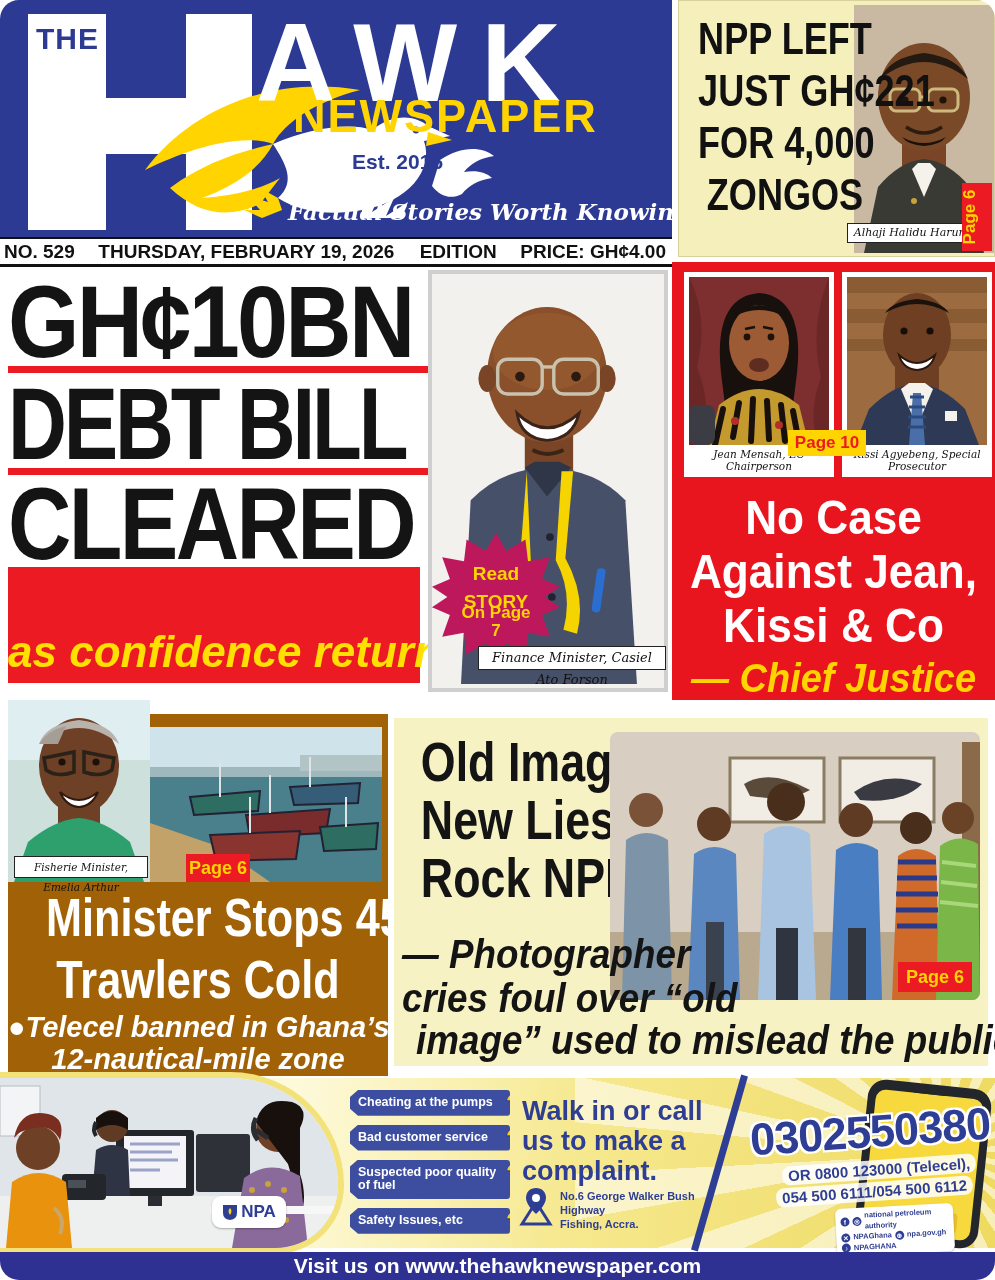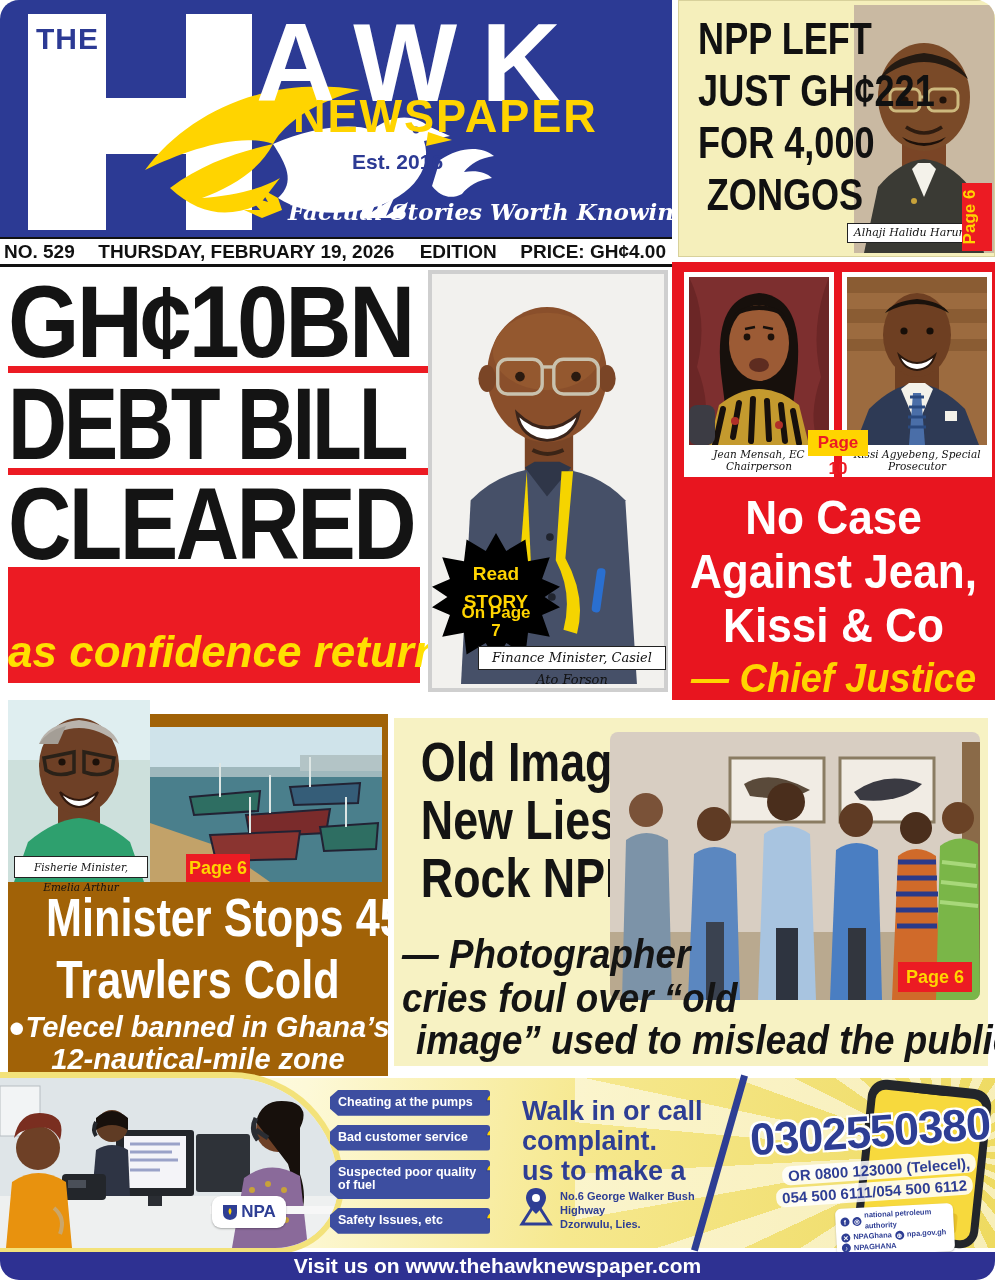--- a/index.html
+++ b/index.html
@@ -32,21 +32,21 @@
   .mhl1 { left:8px; top:276px; font-size:102px; letter-spacing:-3px; transform:scaleX(0.90); transform-origin:left top; }
   .mhl2 { left:8px; top:378px; font-size:102px; letter-spacing:-4px; transform:scaleX(0.80); transform-origin:left top; }
   .mhl3 { left:8px; top:478px; font-size:102px; letter-spacing:-3px; transform:scaleX(0.86); transform-origin:left top; }
   .redbar1 { left:8px; top:366px; width:420px; height:7px; background:#ec1b23; }
   .redbar2 { left:8px; top:468px; width:420px; height:7px; background:#ec1b23; }
   .invest-box { left:8px; top:567px; width:412px; height:116px; background:#ec1b23; color:#ffe000; text-align:center; font-style:italic; font-weight:800; }
   .invest-l1 { position:absolute; left:0; right:0; top:8px; font-size:44px; }
   .invest-dot { display:inline-block; width:30px; height:26px; background:#ffe000; border-radius:50%; margin-right:14px; vertical-align:middle; }
   .invest-l2 { position:absolute; left:0; right:0; top:60px; font-size:44px; }
   .photo-main { left:428px; top:270px; width:240px; height:422px; border:4px solid #cfcfcf; background:#f2f1ee; }
-  .starburst { left:432px; top:533px; width:128px; height:128px; background:#000000;
+  .starburst { left:432px; top:533px; width:128px; height:128px; background:#be185d;
     clip-path:polygon(50% 0%,58% 14%,73% 5%,75% 22%,92% 19%,86% 36%,100% 42%,88% 50%,100% 58%,86% 64%,92% 81%,75% 78%,73% 95%,58% 86%,50% 100%,42% 86%,27% 95%,25% 78%,8% 81%,14% 64%,0% 58%,12% 50%,0% 42%,14% 36%,8% 19%,25% 22%,27% 5%,42% 14%);
     color:#ffd400; font-weight:800; text-align:center;padding-left:24px; }
   .sb1 { position:absolute; left:0; right:0; top:30px; font-size:19px; }
   .sb2 { position:absolute; left:0; right:0; top:58px; font-size:19px; }
   .sb3 { position:absolute; left:0; right:0; top:70px; font-size:17px; }
   .sb4 { position:absolute; left:0; right:0; top:88px; font-size:17px; }
   .cap { background:#ffffff; color:#111; font-family:"DejaVu Serif", serif; font-style:italic; text-align:center; border:1px solid #222; }
   .cap-main { left:478px; top:646px; width:188px; height:24px; font-size:13px; line-height:22px; }
 
   
@@ -60,21 +60,21 @@
   .npp-badge { left:283px; top:182px; width:30px; height:68px; }
   .npp-badge span { position:absolute; left:-19px; top:24px; transform:rotate(-90deg); font-size:17px; white-space:nowrap; }
 
   
   .case-panel { left:672px; top:262px; width:323px; height:438px; background:#e8151f; }
   .case-card { position:absolute; top:10px; background:#ffffff; padding:5px; }
   .case-card.l { left:12px; width:150px; }
   .case-card.r { left:170px; width:150px; }
   .case-img { width:140px; height:168px; display:block; }
   .case-cap { margin-top:3px; font-family:"DejaVu Serif", serif; font-style:italic; font-size:10.5px; text-align:center; color:#111; line-height:1.15; }
-  .case-badge { left:136px; top:168px; width:60px; height:26px; font-size:17px; line-height:26px; }
+  .case-badge { left:116px; top:168px; width:78px; height:26px; font-size:17px; line-height:26px; }
   .case-line { position:absolute; left:0; width:100%; text-align:center; color:#ffffff; font-weight:800; font-size:48px; line-height:1; transform:scaleX(0.92); transform-origin:center top; }
   .cl1 { top:232px; } .cl2 { top:286px; } .cl3 { top:340px; }
   .case-attr { position:absolute; left:0; top:394px; width:100%; text-align:center; color:#ffd400; font-weight:800; font-style:italic; font-size:40px; transform:scaleX(0.95); transform-origin:center top; }
 
   
   .trawler-panel { left:8px; top:714px; width:380px; height:362px; background:#a16207; }
   .tr-woman { left:0px; top:-14px; width:142px; height:182px; }
   .tr-harbor { left:142px; top:13px; width:232px; height:155px; }
   .tr-cap { left:6px; top:142px; width:134px; height:22px; font-size:10.5px; line-height:20px; }
   .tr-badge { left:178px; top:140px; width:64px; height:28px; font-size:18px; line-height:28px; }
@@ -92,21 +92,21 @@
   .old-sub { position:absolute; color:#141414; font-weight:800; font-style:italic; font-size:40px; line-height:1; white-space:nowrap; transform:scaleX(0.92); transform-origin:left top; }
   .os1 { left:8px; top:216px; } .os2 { left:8px; top:260px; } .os3 { left:22px; top:302px; }
 
   
   .ad { left:0; top:1078px; width:995px; height:170px; background:linear-gradient(100deg,#ffffff 0%,#fdf9d8 30%,#f6e88e 58%,#eeda60 100%); }
   .sunburst { position:absolute; right:0; top:0; width:420px; height:170px;
     background:repeating-conic-gradient(from -10deg at 88% 45%, rgba(255,255,255,0.55) 0deg 7deg, rgba(255,255,255,0) 7deg 15deg); }
   .ad-photo { position:absolute; left:0; top:0; width:338px; height:170px; border-radius:0 120px 70px 0; overflow:hidden; box-shadow:0 0 0 6px #f3e27a; }
   .npa-logo { position:absolute; left:212px; top:118px; width:74px; height:32px; background:#ffffff; border-radius:9px; display:flex; align-items:center; justify-content:center; gap:3px; box-shadow:0 1px 2px rgba(0,0,0,.3); }
   .npa-logo .txt { color:#2e3e94; font-weight:800; font-size:17px; }
-  .tags { position:absolute; left:330px; top:12px; width:160px; }
+  .tags { position:absolute; left:350px; top:12px; width:160px; }
   .tag { position:relative; background:#3d4ea0; color:#ffffff; font-weight:700; font-size:12.5px; line-height:1.1; padding:6px 8px; margin-bottom:9px; border-radius:3px; clip-path:polygon(8px 0,100% 0,100% 100%,8px 100%,0 calc(100% - 7px),0 7px); }
   .qmark { position:absolute; right:-14px; top:-3px; color:#ffd400; font-weight:800; font-size:30px; text-shadow:1px 1px 0 #2e3e94, -1px 1px 0 #2e3e94, 1px -1px 0 #2e3e94; }
   .cta { position:absolute; left:522px; top:18px; width:200px; color:#2e3e94; font-weight:800; font-size:27px; line-height:1.12; }
   .pin-wrap { position:absolute; left:518px; top:108px; width:36px; height:40px; }
   .addr { position:absolute; left:560px; top:112px; width:140px; color:#2e3e94; font-weight:700; font-size:11px; line-height:1.25; }
   .diag { position:absolute; left:716px; top:-6px; width:7px; height:182px; background:#2e3e94; transform:rotate(16deg); }
   .phone-art { position:absolute; right:2px; top:4px; width:140px; height:164px; transform:rotate(6deg); }
   .phone-big { position:absolute; left:748px; top:28px; width:244px; text-align:center; color:#2e3e94; font-weight:800; font-size:45px; letter-spacing:-1px; transform:rotate(-4deg); text-shadow:2px 2px 0 #ffffff,-2px -2px 0 #ffffff,2px -2px 0 #ffffff,-2px 2px 0 #ffffff; }
   .phone-alt { position:absolute; text-align:center; color:#2e3e94; font-weight:800; font-size:15px; background:rgba(255,255,255,.85); border-radius:8px; padding:1px 6px; transform:rotate(-4deg); white-space:nowrap; }
   .pa1 { left:782px; top:82px; } .pa2 { left:776px; top:104px; }
@@ -408,34 +408,34 @@
 
     <div class="tags">
       <div class="tag"><span>Cheating at the pumps</span><span class="qmark">?</span></div>
       <div class="tag"><span>Bad customer service</span><span class="qmark">?</span></div>
       <div class="tag"><span>Suspected poor quality of fuel</span><span class="qmark">?</span></div>
       <div class="tag"><span>Safety Issues, etc</span><span class="qmark">?</span></div>
     </div>
 
     <div class="cta">
       <div>Walk in or call</div>
+      <div>us to make a</div>
       <div>complaint.</div>
-      <div>us to make a</div>
     </div>
 
     <div class="pin-wrap">
       <svg width="36" height="40" viewBox="0 0 36 40">
         <path d="M4,38 L18,16 L32,38 Z" fill="none" stroke="#2e3e94" stroke-width="3"></path>
         <path d="M18,2 C24,2 28,6 28,12 C28,19 18,28 18,28 C18,28 8,19 8,12 C8,6 12,2 18,2 Z" fill="#2e3e94"></path>
         <circle cx="18" cy="12" r="4" fill="#ffffff"></circle>
       </svg>
     </div>
     <div class="addr">
       <div>No.6 George Walker Bush Highway</div>
-      <div>Dzorwulu, Lies.</div>
+      <div>Fishing, Accra.</div>
     </div>
 
     <div class="diag"></div>
 
     <svg class="phone-art" viewBox="0 0 140 164">
       <rect x="8" y="2" width="124" height="160" rx="18" fill="#23262b"></rect>
       <rect x="16" y="12" width="108" height="142" rx="10" fill="#f7d93d"></rect>
       <rect x="52" y="5" width="36" height="7" rx="3.5" fill="#23262b"></rect>
       <rect x="30" y="128" width="80" height="20" rx="4" fill="#e8c12a"></rect>
     </svg>

